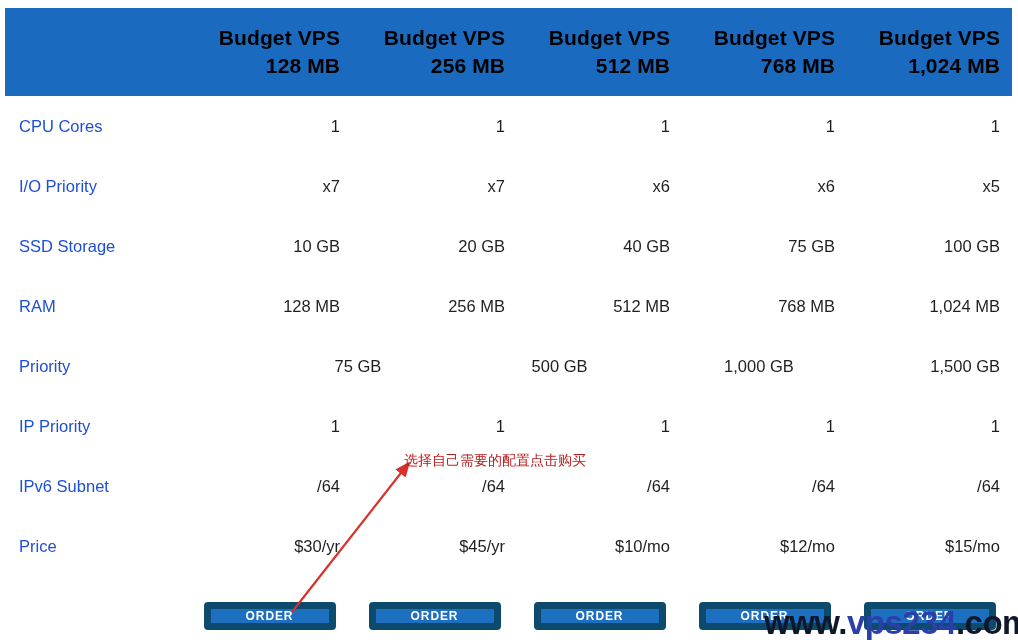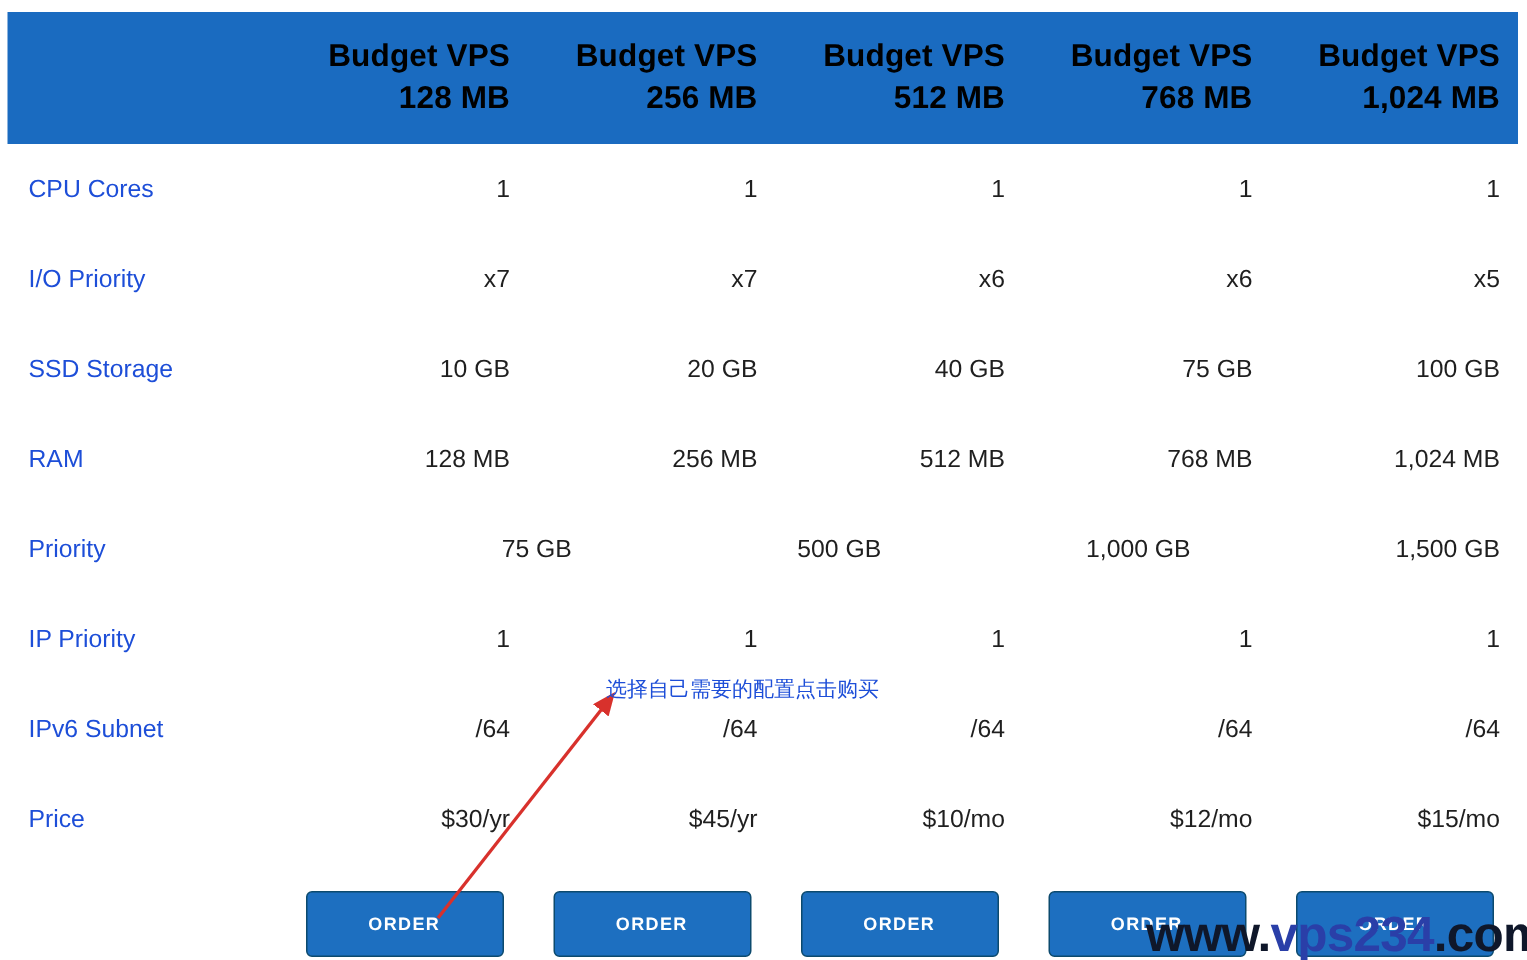--- a/index.html
+++ b/index.html
@@ -119,40 +119,40 @@
     display: flex;
     justify-content: center;
     align-items: center;
     box-sizing: border-box;
   }
   .order-btn {
     display: inline-flex;
     align-items: center;
     justify-content: center;
     width: 132px;
-    height: 44px;
+    height: 28px;
     background: #1d6fc0;
-    border: 1px solid #0c4a6e;
+    border: 7px solid #0c4a6e;
     border-radius: 4px;
     color: #ffffff;
     font-size: 12px;
     font-weight: bold;
     letter-spacing: 0.9px;
     cursor: pointer;
     font-family: "Liberation Sans", sans-serif;
     padding: 0;
     margin-top: 16px;
   }
 
   
   .annotation-text {
     position: absolute;
     left: 404px;
     top: 452px;
-    color: #1d4ed8;
+    color: #b91c1c;
     font-size: 14px;
     line-height: 18px;
     white-space: nowrap;
     font-family: Liberation Mono, monospace;
   }
   .annotation-arrow {
     position: absolute;
     left: 270px;
     top: 450px;
     width: 200px;

